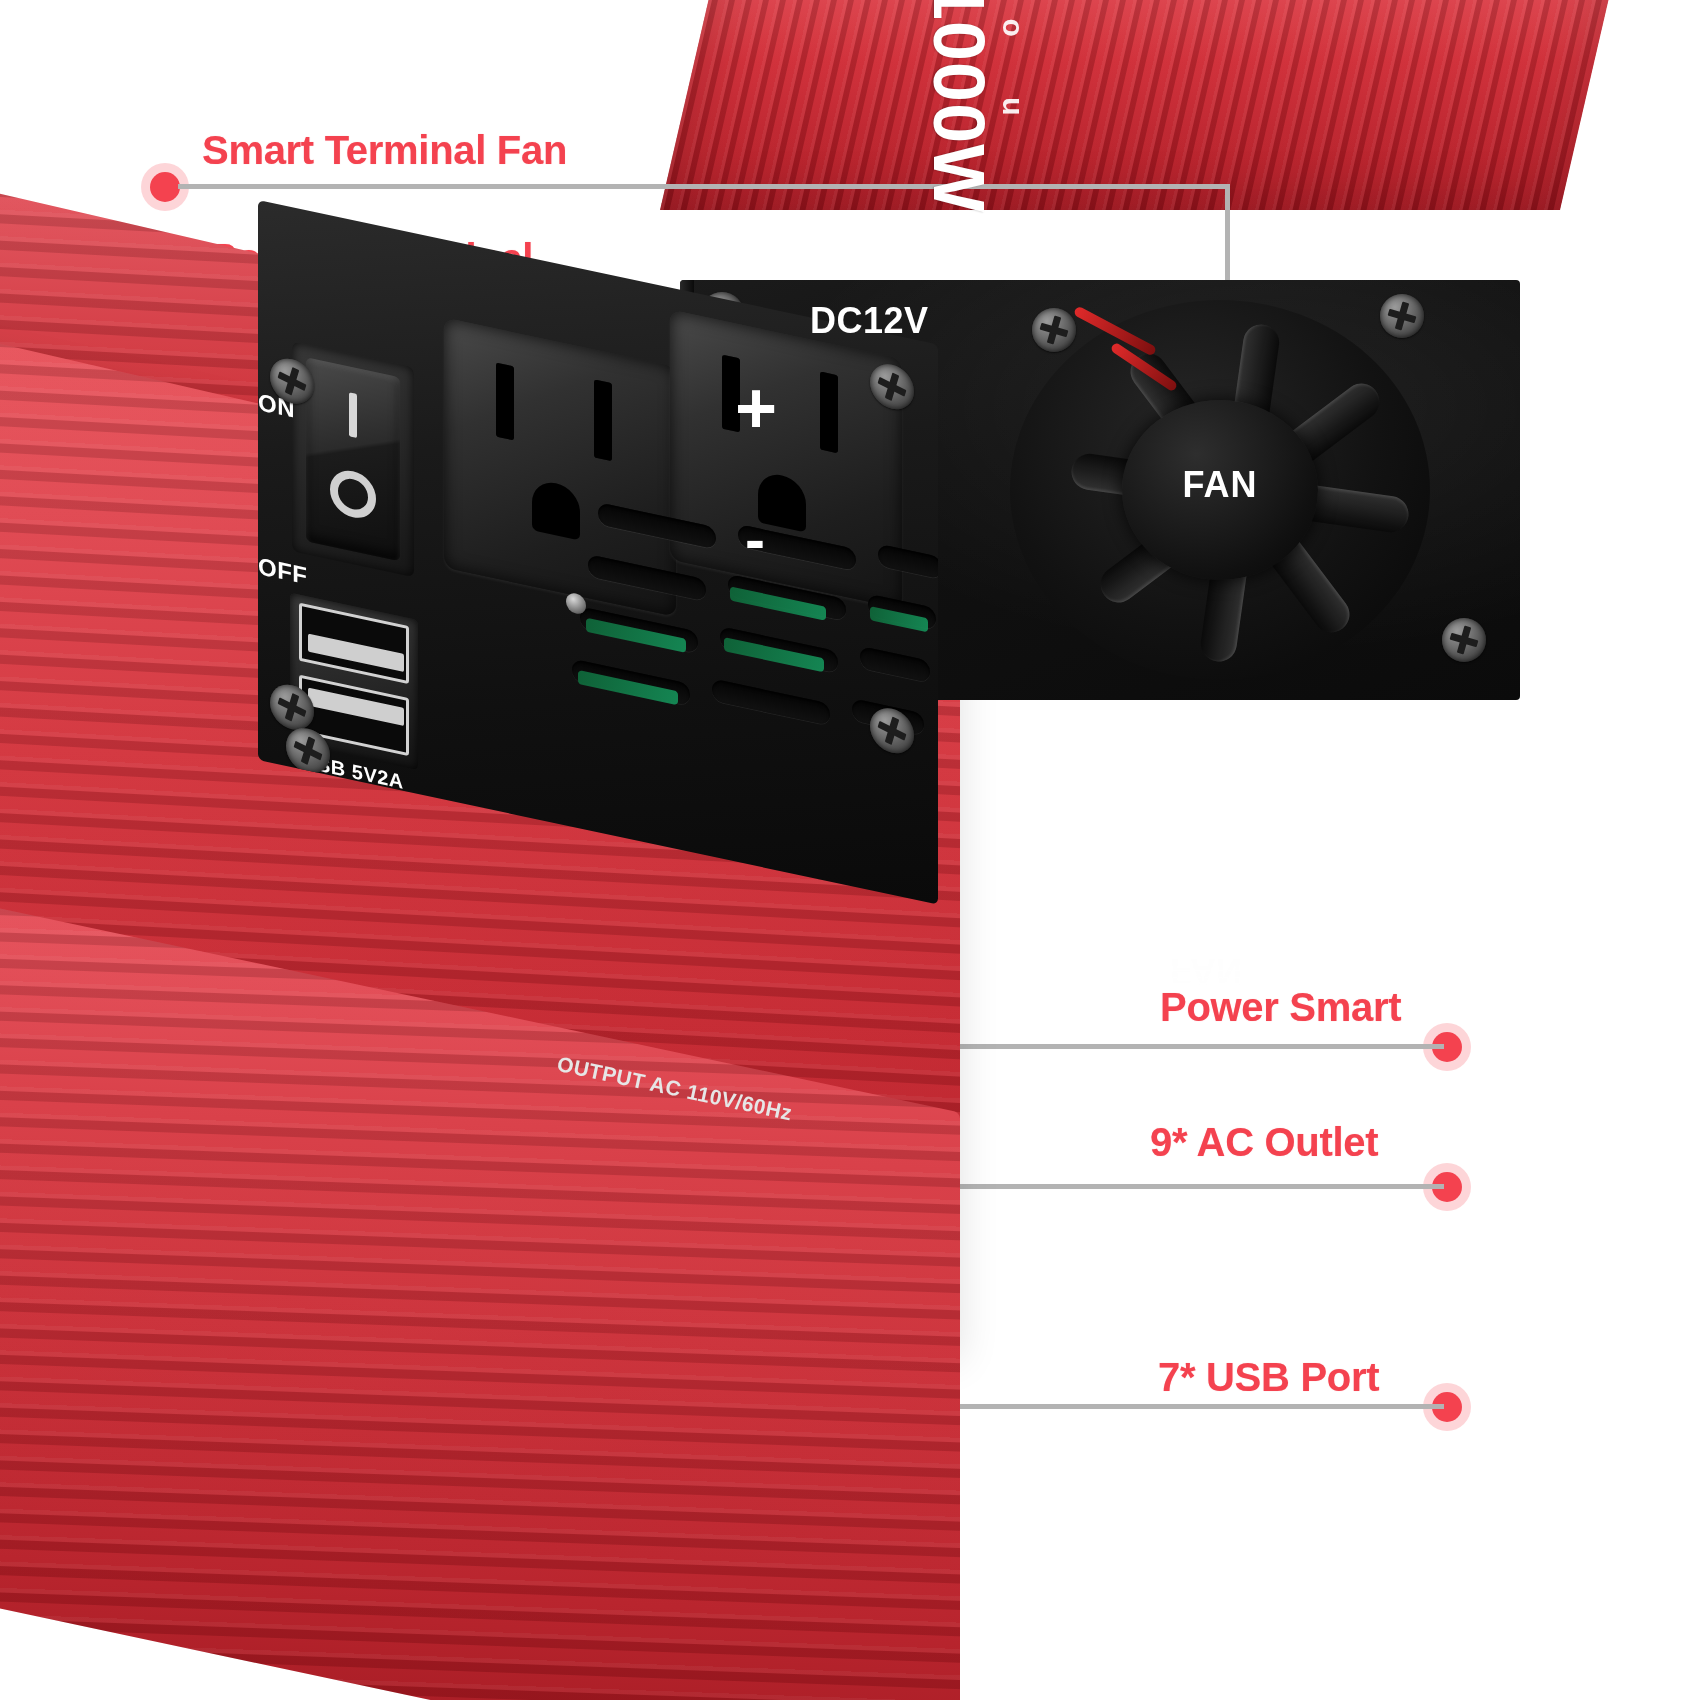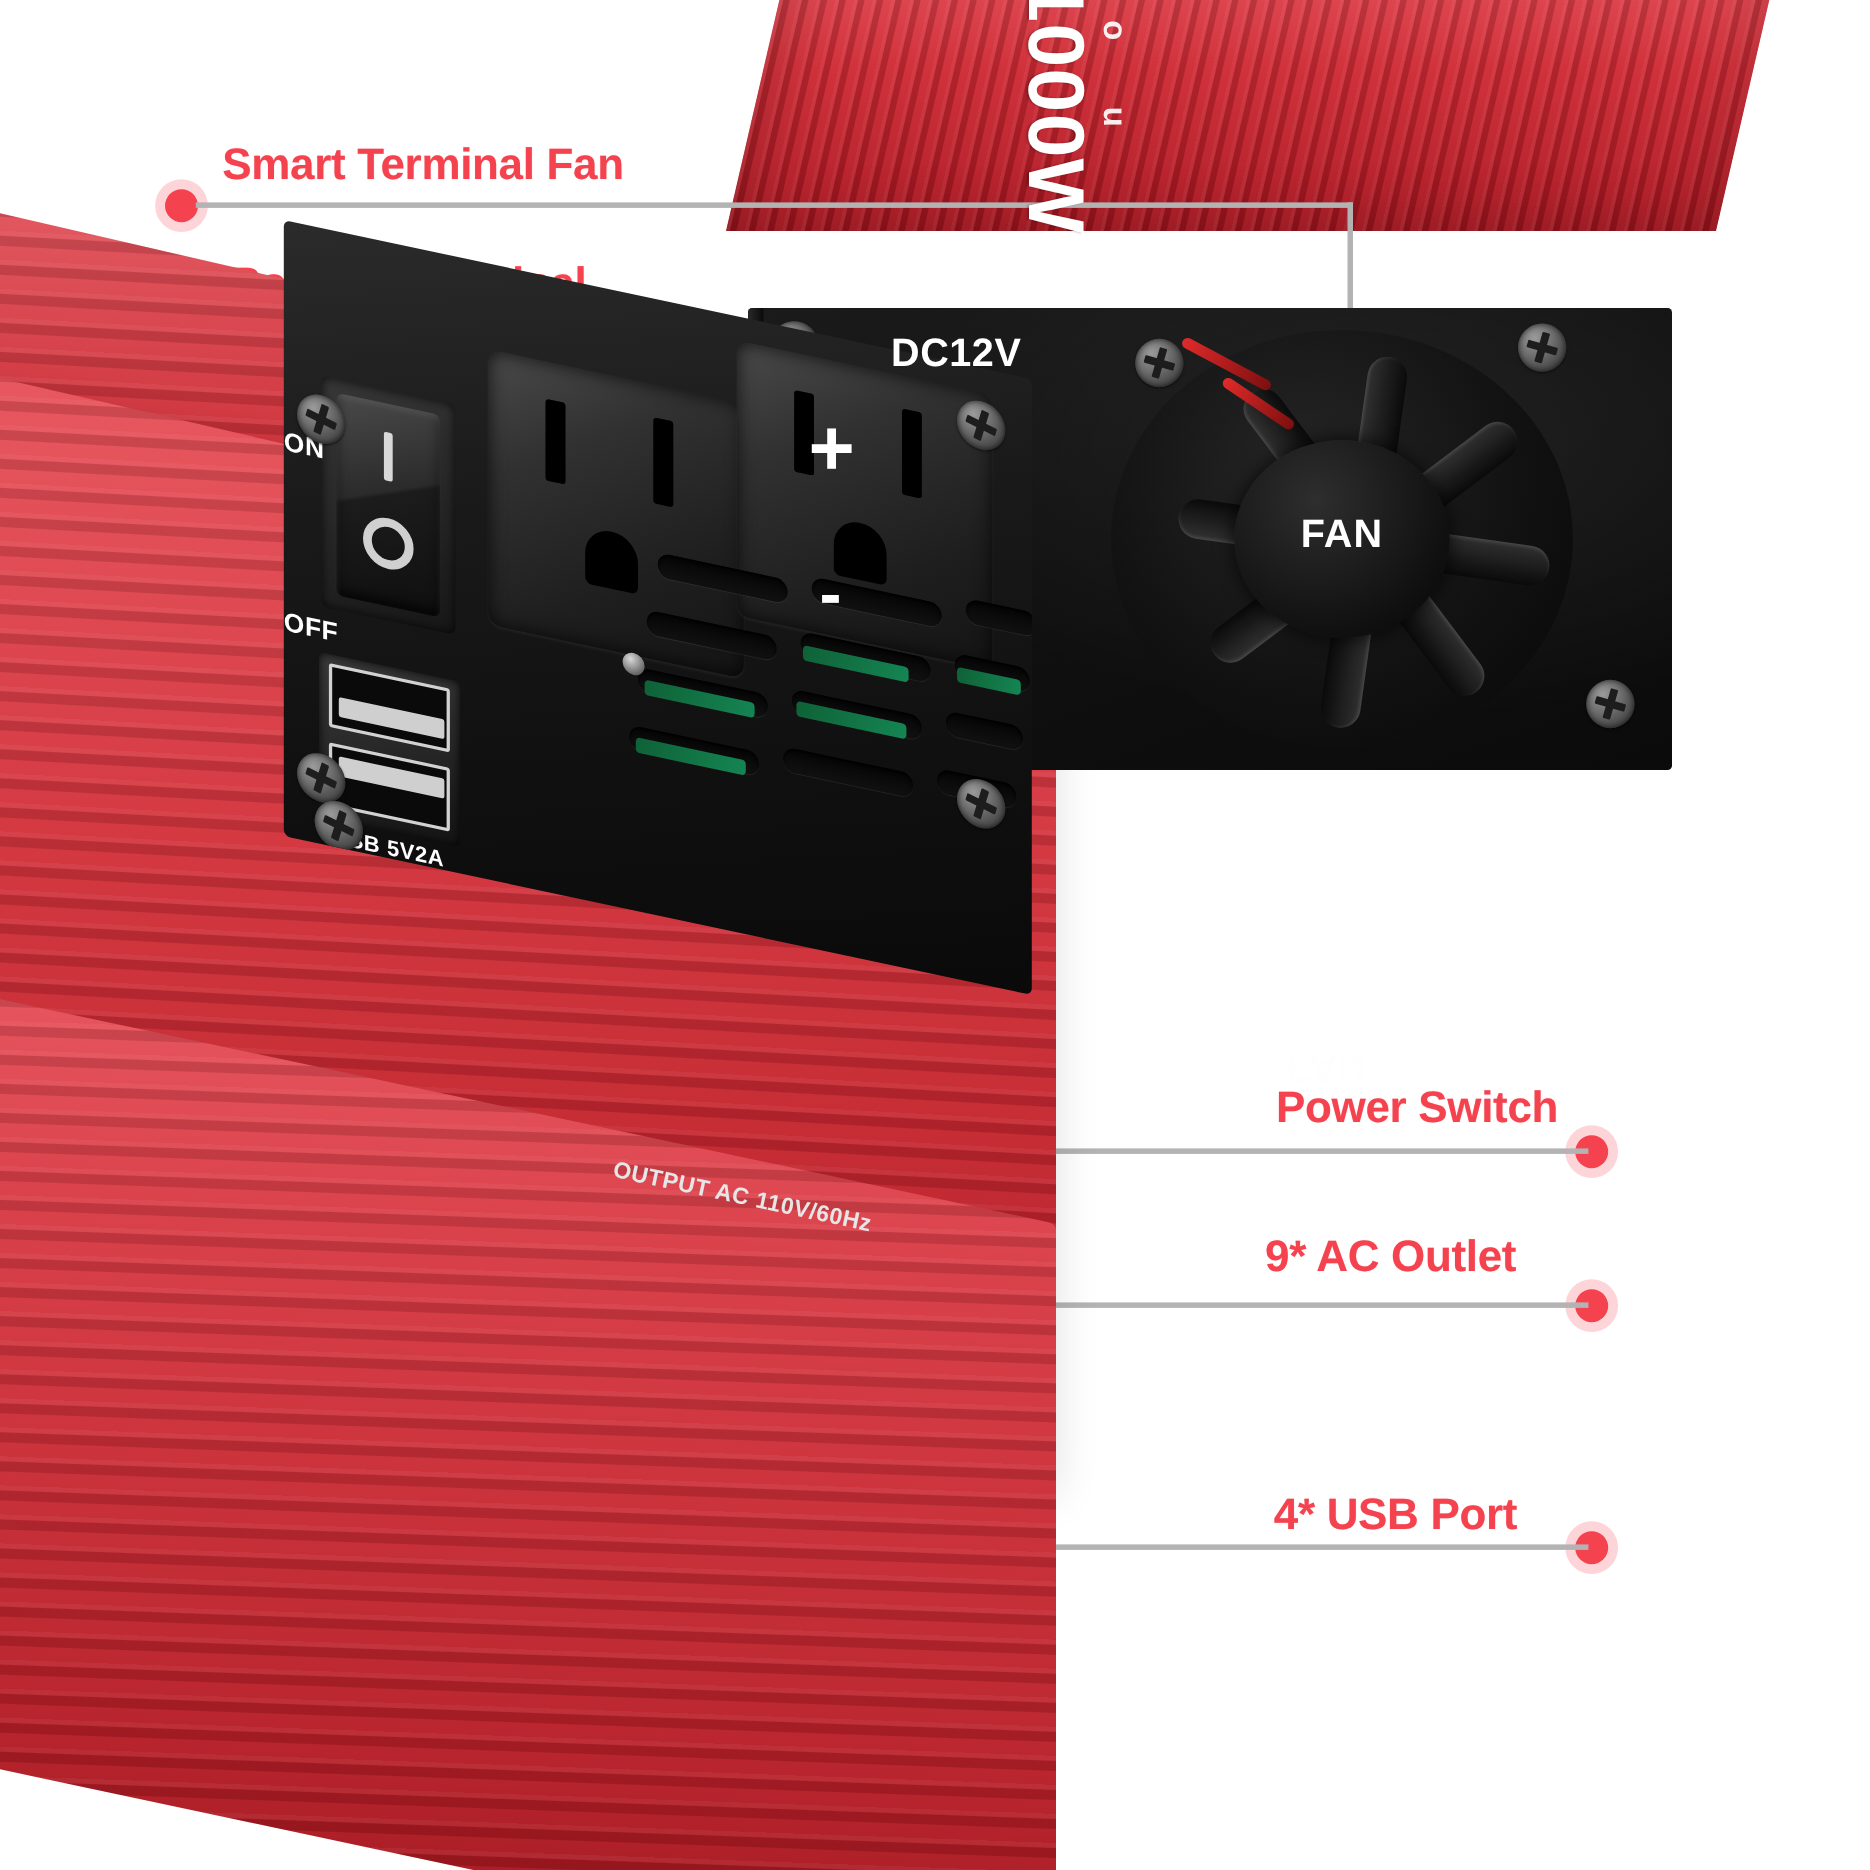--- a/index.html
+++ b/index.html
@@ -585,26 +585,26 @@
   <div class="callout-label" style="left:210px; top:236px;">Positive Terminal</div>
   <div class="callout-dot" style="left:150px; top:282px;"></div>
   <div class="callout-line" style="left:178px; top:294px; width:680px;"></div>
   <div class="callout-line vert" style="left:853px; top:294px; height:100px;"></div>
 
   <div class="callout-label" style="left:270px; top:424px;">Negative Terminal</div>
   <div class="callout-dot" style="left:472px; top:490px;"></div>
   <div class="callout-line vert" style="left:485px; top:518px; height:122px;"></div>
   <div class="callout-line" style="left:485px; top:636px; width:375px;"></div>
 
-  <div class="callout-label" style="left:1160px; top:985px;">Power Switch</div>
+  <div class="callout-label" style="left:1160px; top:985px;">Power Smart</div>
   <div class="callout-dot" style="left:1432px; top:1032px;"></div>
   <div class="callout-line" style="left:368px; top:1044px; width:1076px;"></div>
   <div class="callout-line vert" style="left:368px; top:1044px; height:170px;"></div>
 
   <div class="callout-label" style="left:1150px; top:1120px;">9* AC Outlet</div>
   <div class="callout-dot" style="left:1432px; top:1172px;"></div>
   <div class="callout-line" style="left:848px; top:1184px; width:596px;"></div>
 
-  <div class="callout-label" style="left:1158px; top:1355px;">4* USB Port</div>
+  <div class="callout-label" style="left:1158px; top:1355px;">7* USB Port</div>
   <div class="callout-dot" style="left:1432px; top:1392px;"></div>
   <div class="callout-line" style="left:466px; top:1404px; width:978px;"></div>
 
 </div>
 
 </body></html>

